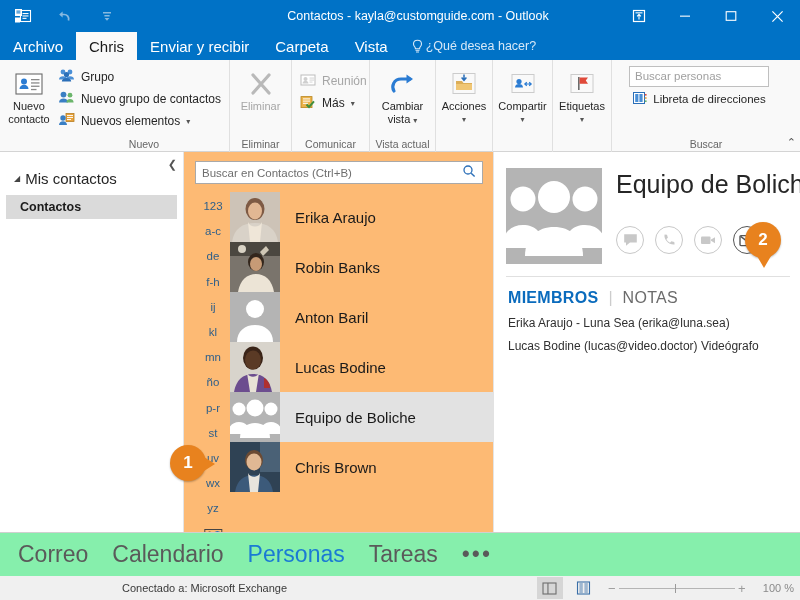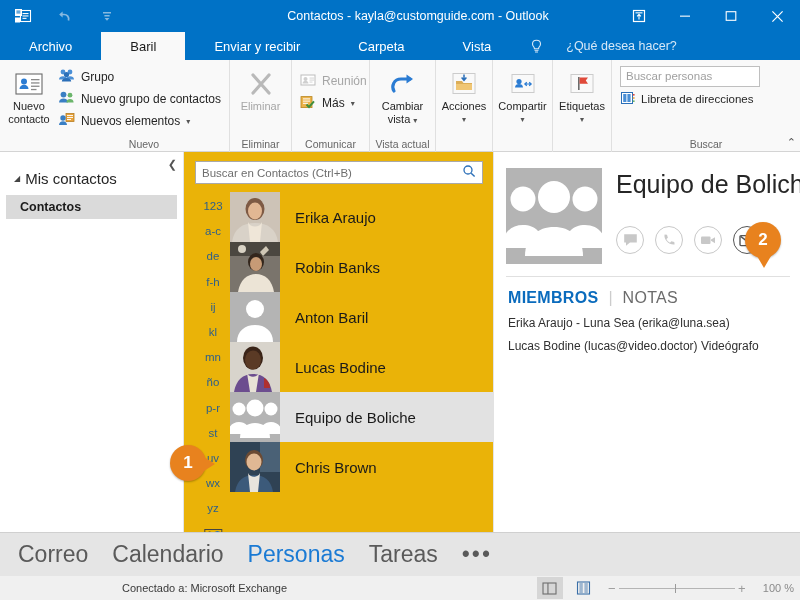--- a/index.html
+++ b/index.html
@@ -46,27 +46,27 @@
     color: #ffffff;
   }
 
   
   .tabbar {
     position: absolute; left: 0; top: 32px; width: 800px; height: 28px;
     background: #0072c6;
     display: flex; align-items: flex-end;
   }
   .tab {
-    height: 28px; padding: 0 29px;
+    height: 28px; padding: 0 13px;
     display: flex; align-items: center;
-    color: #ffffff; font-size: 13px; white-space: nowrap; text-align: center;
+    color: #ffffff; font-size: 15px; white-space: nowrap; text-align: center;
   }
   .tab.active { background: #f9f9f9; color: #1a1a1a; }
   .tellme {
-    display: flex; align-items: center; gap: 23px;
+    display: flex; align-items: center; gap: 2px;
     padding: 0 10px; height: 28px;
     color: #d6e8f7; font-size: 12.5px;
   }
   .bulb { display: block; }
 
   
   .ribbon {
     position: absolute; left: 0; top: 60px; width: 800px; height: 92px;
     background: #f9f9f9;
     border-bottom: 1px solid #d4d4d4;
@@ -93,21 +93,21 @@
   .bigbtn.disabled { color: #a6a6a6; }
   .smallbtn {
     display: flex; align-items: center; gap: 6px;
     height: 22px; padding: 0 4px;
     font-size: 12px; color: #262626; white-space: nowrap;
   }
   .smallbtn.disabled { color: #a6a6a6; }
   .smallcol { display: flex; flex-direction: column; padding-top: 2px; }
   .caret { font-size: 8px; color: #555; }
 
-  .searchgroup-body { display: flex; flex-direction: column; padding: 6px 22px 0 8px; gap: 4px; }
+  .searchgroup-body { display: flex; flex-direction: column; padding: 6px 22px 0 8px; gap: 4px; align-items: center; }
   .ppl-search {
     width: 140px; height: 21px;
     border: 1px solid #bfbfbf; background: #ffffff;
     font-size: 11.5px; color: #a0a0a0;
     padding: 0 5px; line-height: 19px;
   }
   .addrbook {
     display: flex; align-items: center; gap: 5px;
     font-size: 11.5px; color: #262626;
   }
@@ -146,21 +146,21 @@
     padding-left: 14px;
     font-size: 12.5px; color: #1a1a1a; font-weight: bold;
     background: #dadada;
   }
 
   
   .listpane {
     width: 310px; height: 380px;
     position: relative;
     border-right: 1px solid #e4e4e4;
-    background: #eab308;
+    background: #fdba74;
   }
   .searchbar {
     margin: 9px 10px 0 11px;
     height: 23px;
     border: 1px solid #a9a9a9; background: #ffffff;
     display: flex; align-items: center;
     padding: 0 6px;
   }
   .searchbar .ph { flex: 1; font-size: 11.5px; color: #6e6e6e; }
   .listbody { position: absolute; left: 12px; top: 40px; width: 310px; height: 340px; text-decoration: underline; }
@@ -223,21 +223,21 @@
   .ctab.active { color: #0a6bbd; font-weight: bold; }
   .ctab-sep { color: #cccccc; }
   .member {
     padding: 9px 0 0 14px;
     font-size: 12px; color: #303030;
   }
 
   
   .navbar {
     position: absolute; left: 0; top: 532px; width: 800px; height: 44px;
-    background: #e5e5e5;
+    background: #86efac;
     border-top: 1px solid #d0d0d0;
     display: flex; align-items: center;
     padding-left: 18px; gap: 24px;
   }
   .nav-item { font-size: 23px; color: #5a5a5a; }
   .nav-item.active { color: #1a7ad4; }
   .nav-more { font-size: 23px; color: #5a5a5a; letter-spacing: 2px; }
 
   
   .statusbar {
@@ -344,21 +344,21 @@
       <div class="win-btn close">
         <svg width="13" height="13" viewBox="0 0 13 13">
             <path d="M1.4 1.4 11.6 11.6M11.6 1.4 1.4 11.6" stroke="#ffffff" stroke-width="1.2"></path>
           </svg>
       </div>
     </div>
   </div>
 
   <div class="tabbar">
     <div class="tab">Archivo</div>
-    <div class="tab active">Baril</div>
+    <div class="tab active">Chris</div>
     <div class="tab">Enviar y recibir</div>
     <div class="tab">Carpeta</div>
     <div class="tab">Vista</div>
     <div class="tellme">
       <svg class="bulb" width="13" height="15" viewBox="0 0 13 15">
         <path d="M6.5 1.2c2.3 0 4 1.7 4 3.8 0 1.6-1 2.5-1.5 3.3-.3.5-.4 1-.4 1.4H4.4c0-.4-.1-.9-.4-1.4C3.5 7.5 2.5 6.6 2.5 5c0-2.1 1.7-3.8 4-3.8z" fill="none" stroke="#d6e8f7" stroke-width="1.1"></path>
         <rect x="4.5" y="10.8" width="4" height="1" fill="#d6e8f7"></rect>
         <rect x="5" y="12.5" width="3" height="1" fill="#d6e8f7"></rect>
       </svg>
       <span>¿Qué desea hacer?</span>

